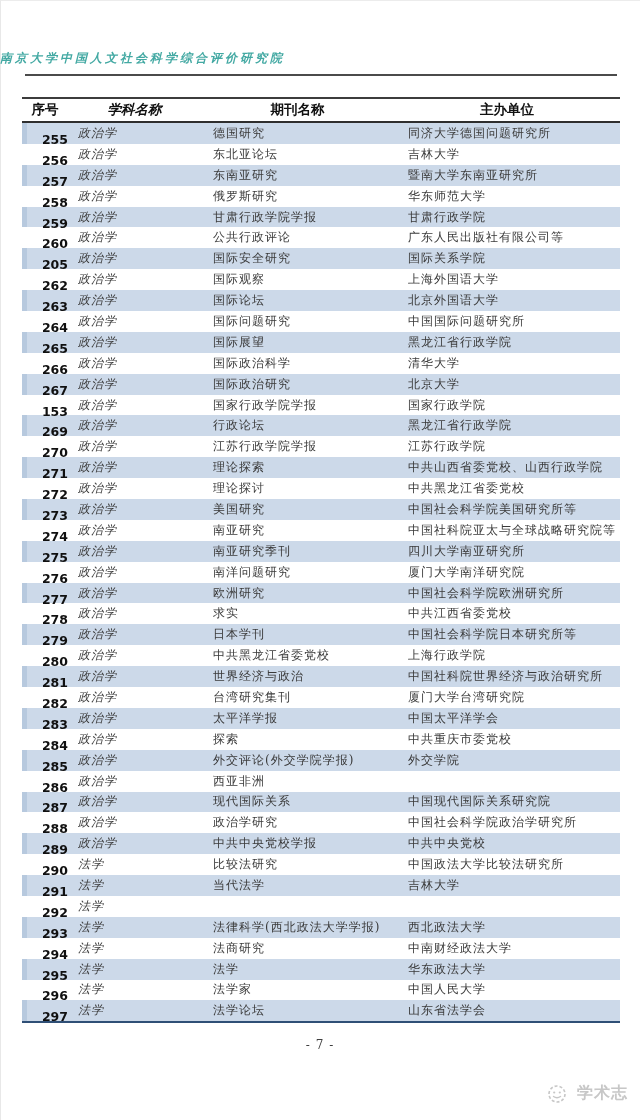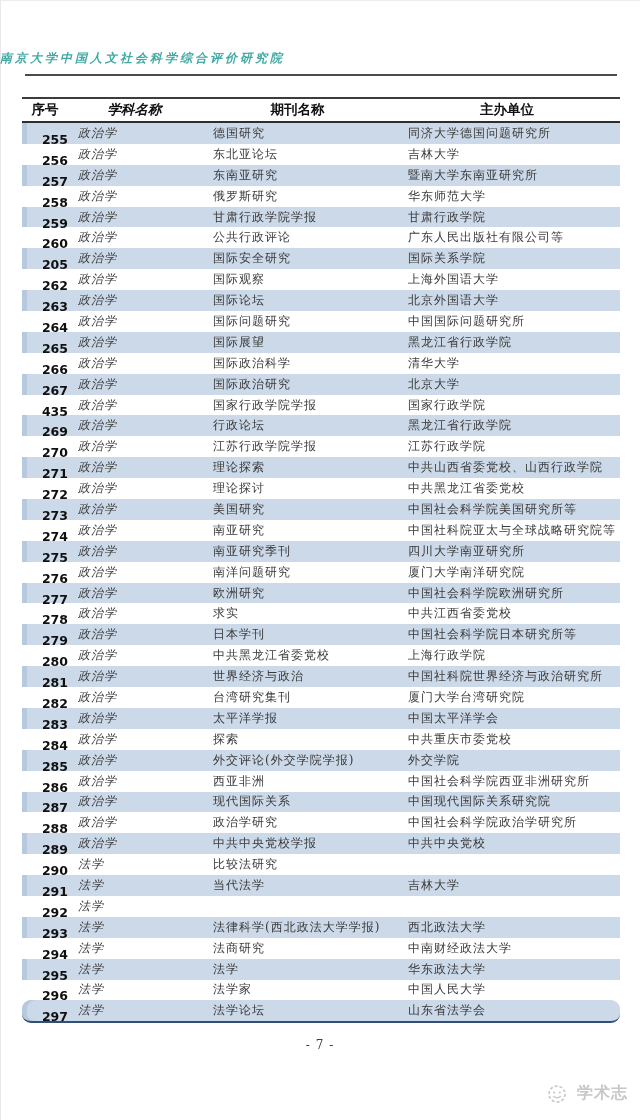--- a/index.html
+++ b/index.html
@@ -42,21 +42,21 @@
   .row{
     display:flex;align-items:center;
     height:20.9px;
     font-size:12px;color:#3a3a3a;
     background:#ffffff;
   }
   .row.striped{
     background:#ccd9e9;
     box-shadow:inset 5px 0 0 #b7c9de;
   }
-  .row:last-child{border-bottom:2.5px solid #2f4f76;border-radius:9px;}
+  .row:last-child{border-bottom:2.5px solid #2f4f76;}
   .c1{width:46px;text-align:right;padding-right:6px;flex:none;}
   .c2{width:133px;padding-left:4px;flex:none;font-style:italic;}
   .c3{width:193px;padding-left:2px;flex:none;}
   .c4{flex:1;padding-left:2px;overflow:hidden;white-space:nowrap;}
   .thead .c1{text-align:center;padding-right:0;}
   .thead .c2,.thead .c3,.thead .c4{text-align:center;padding-left:0;}
   .row .c1{
     font-family:"DejaVu Sans","Liberation Sans",sans-serif;
     font-weight:bold;font-size:12.5px;color:#101010;margin-top:12px;
   }
@@ -166,21 +166,21 @@
         <div class="c3">国际政治科学</div>
         <div class="c4">清华大学</div>
       </div>
       <div class="row striped">
         <div class="c1">267</div>
         <div class="c2">政治学</div>
         <div class="c3">国际政治研究</div>
         <div class="c4">北京大学</div>
       </div>
       <div class="row">
-        <div class="c1">435</div>
+        <div class="c1">153</div>
         <div class="c2">政治学</div>
         <div class="c3">国家行政学院学报</div>
         <div class="c4">国家行政学院</div>
       </div>
       <div class="row striped">
         <div class="c1">269</div>
         <div class="c2">政治学</div>
         <div class="c3">行政论坛</div>
         <div class="c4">黑龙江省行政学院</div>
       </div>
@@ -277,21 +277,20 @@
       <div class="row striped">
         <div class="c1">285</div>
         <div class="c2">政治学</div>
         <div class="c3">外交评论(外交学院学报)</div>
         <div class="c4">外交学院</div>
       </div>
       <div class="row">
         <div class="c1">286</div>
         <div class="c2">政治学</div>
         <div class="c3">西亚非洲</div>
-        <div class="c4">中国社会科学院西亚非洲研究所</div>
       </div>
       <div class="row striped">
         <div class="c1">287</div>
         <div class="c2">政治学</div>
         <div class="c3">现代国际关系</div>
         <div class="c4">中国现代国际关系研究院</div>
       </div>
       <div class="row">
         <div class="c1">288</div>
         <div class="c2">政治学</div>
@@ -301,20 +300,21 @@
       <div class="row striped">
         <div class="c1">289</div>
         <div class="c2">政治学</div>
         <div class="c3">中共中央党校学报</div>
         <div class="c4">中共中央党校</div>
       </div>
       <div class="row">
         <div class="c1">290</div>
         <div class="c2">法学</div>
         <div class="c3">比较法研究</div>
+        <div class="c4">中国政法大学比较法研究所</div>
       </div>
       <div class="row striped">
         <div class="c1">291</div>
         <div class="c2">法学</div>
         <div class="c3">当代法学</div>
         <div class="c4">吉林大学</div>
       </div>
       <div class="row">
         <div class="c1">292</div>
         <div class="c2">法学</div>

